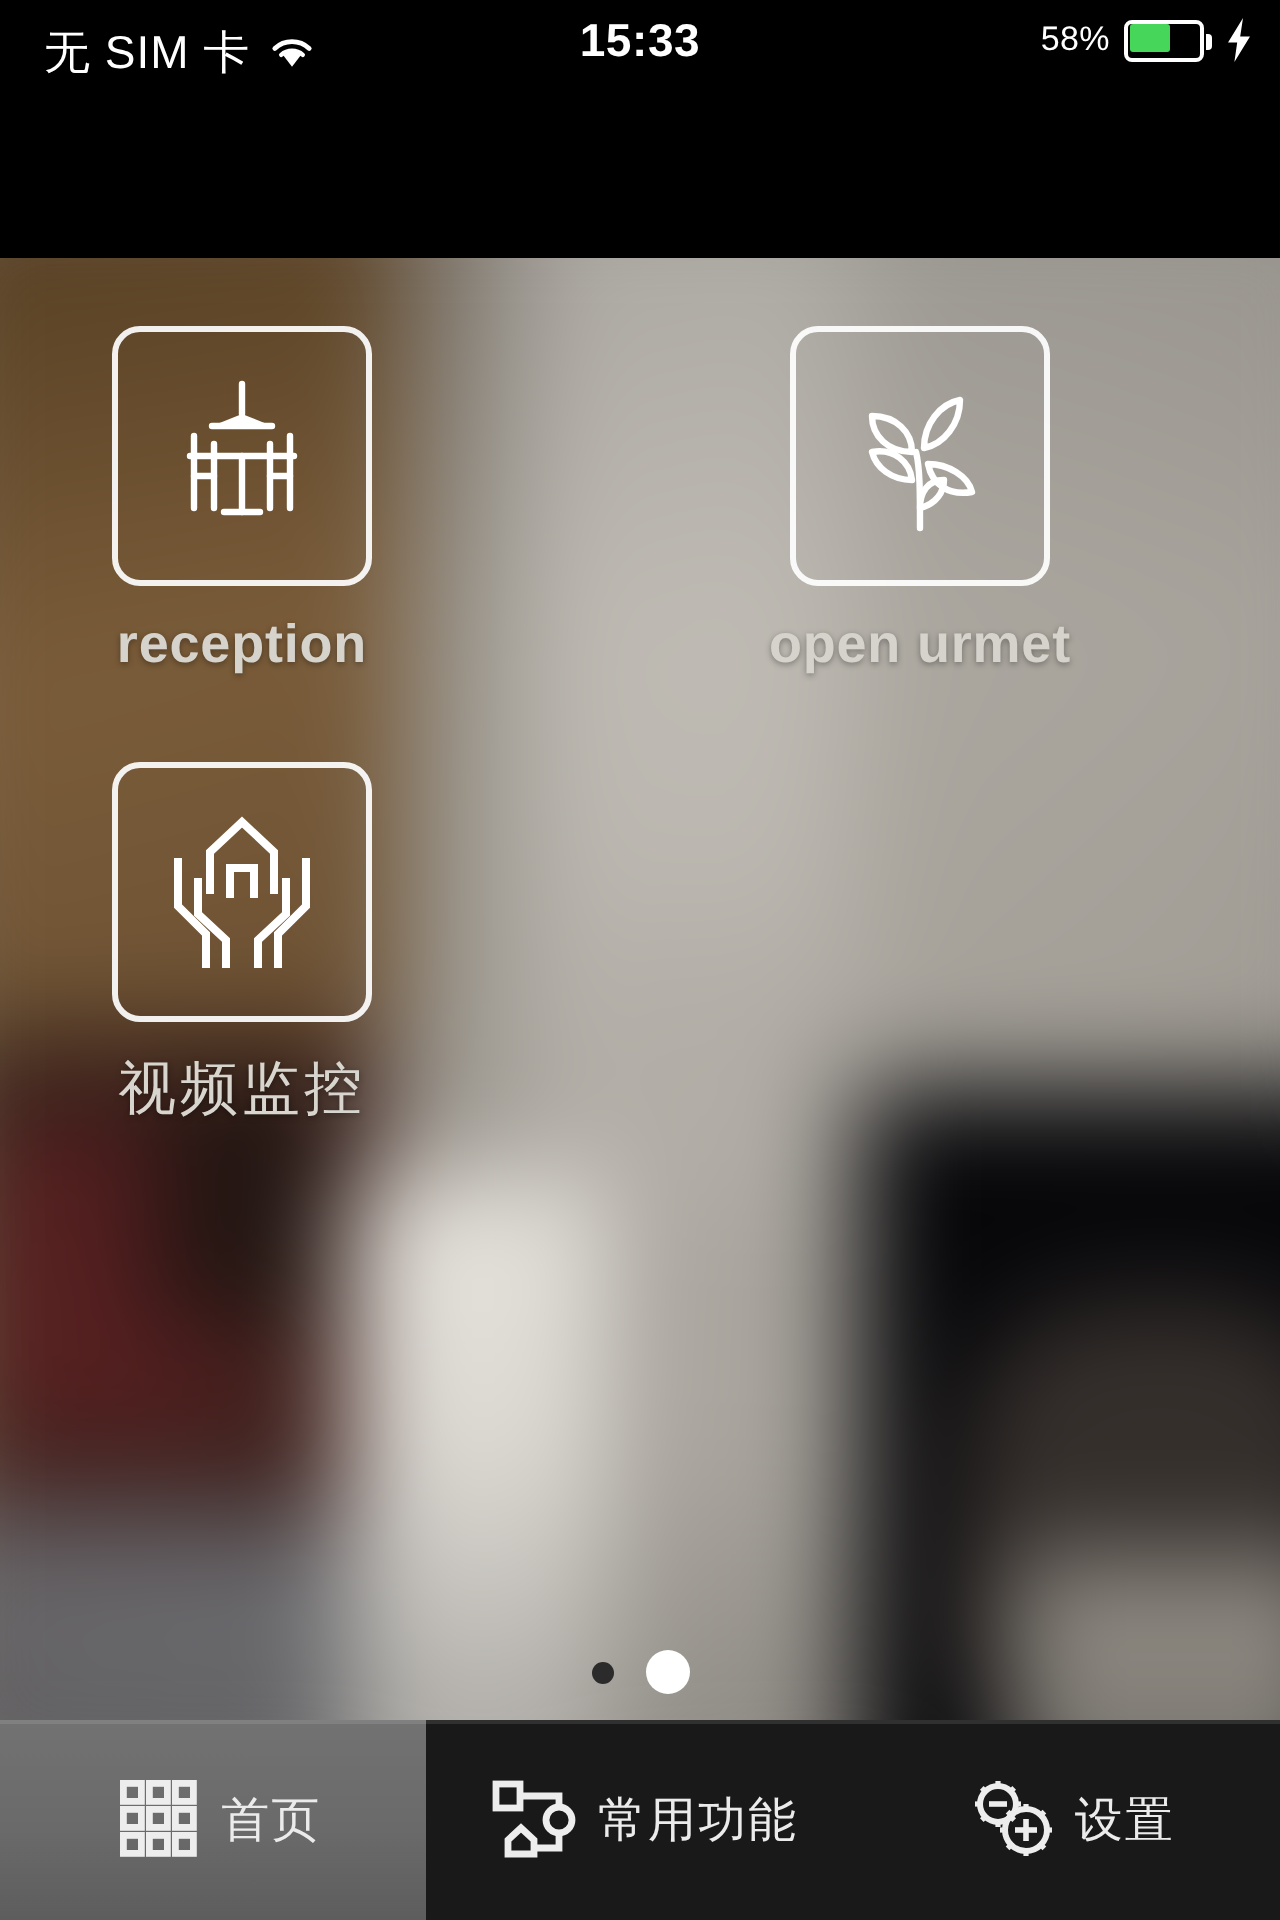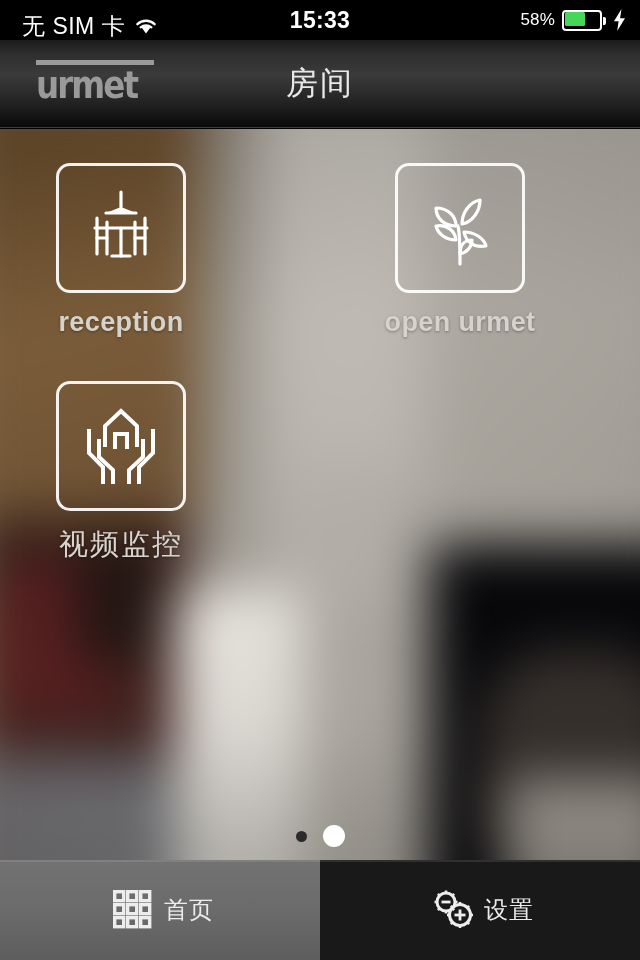--- a/index.html
+++ b/index.html
@@ -128,27 +128,20 @@
         <span class="batt-tip"></span>
       </span>
       <span>
         <svg class="bolt" viewBox="0 0 13 22">
             <path d="M8.5 0 L1 12.2 H5.6 L4.2 22 L12 9.2 H7.1 Z" fill="#fff"></path>
           </svg>
       </span>
     </div>
   </div>
 
-  <div class="header">
-    <div class="logo">
-      <div class="logo-bar"></div>
-      <div class="logo-text">urmet</div>
-    </div>
-    <div class="header-title">房间</div>
-  </div>
 
   <div class="bg-wrap">
     <div class="bg-layer">
       <div class="b" style="left:0;top:0;width:720px;height:811px;background:linear-gradient(100deg,#6f5336 0%,#7b6145 16%,#8d8377 27%,#9b978f 38%,#a5a29a 52%,#9c9890 68%,#8f8a82 82%,#6e6a64 100%);"></div>
       <div class="b" style="left:0;top:0;width:240px;height:430px;background:linear-gradient(165deg,#5f4526 0%,#7a5c39 55%,#6c5133 100%);"></div>
       <div class="b" style="left:300px;top:0;width:180px;height:520px;background:linear-gradient(180deg,#cfcbc4 0%,#c5c1ba 60%,#b4b0a9 100%);opacity:0.75;"></div>
       <div class="b" style="left:455px;top:0;width:270px;height:470px;background:linear-gradient(200deg,#b9b5ae 0%,#a8a49c 100%);opacity:0.7;"></div>
       <div class="b" style="left:20px;top:430px;width:210px;height:270px;background:linear-gradient(160deg,#2a1b16 0%,#4a2420 45%,#321c18 100%);"></div>
       <div class="b" style="left:36px;top:470px;width:120px;height:150px;background:#5d1f22;opacity:0.75;border-radius:12px;"></div>
       <div class="b" style="left:115px;top:455px;width:90px;height:120px;background:#1b1410;opacity:0.85;"></div>
@@ -240,20 +233,32 @@
             <rect x="34.7" y="17.7" width="9" height="9"></rect>
             <rect x="8.7" y="30.7" width="9" height="9"></rect>
             <rect x="21.7" y="30.7" width="9" height="9"></rect>
             <rect x="34.7" y="30.7" width="9" height="9"></rect>
           </g>
         </svg>
       </span>
       <span class="tab-label">首页</span>
     </div>
 
+    <div class="tab">
+      <span>
+        <svg class="tab-ico" viewBox="0 0 52 46" fill="none" stroke="#ededed" stroke-width="3.4">
+          <rect x="7" y="5" width="12" height="12"></rect>
+          <circle cx="38.5" cy="23" r="6.5"></circle>
+          <path d="M13 40 L13 33 L19.5 27 L26 33 L26 40 Z"></path>
+          <path d="M19 11 L38.5 11 L38.5 16.5"></path>
+          <path d="M38.5 29.5 L38.5 37 L26 37"></path>
+        </svg>
+      </span>
+      <span class="tab-label">常用功能</span>
+    </div>
 
     <div class="tab">
       <span>
         <svg class="tab-ico" viewBox="0 0 52 46" fill="none" stroke="#ededed" stroke-width="3">
           <g id="g1">
             <circle cx="20" cy="15" r="9"></circle>
             <g stroke-width="2.6">
               <line x1="20" y1="3.5" x2="20" y2="7"></line>
                 <line x1="20" y1="23" x2="20" y2="26.5"></line>
               <line x1="8.5" y1="15" x2="12" y2="15"></line>

